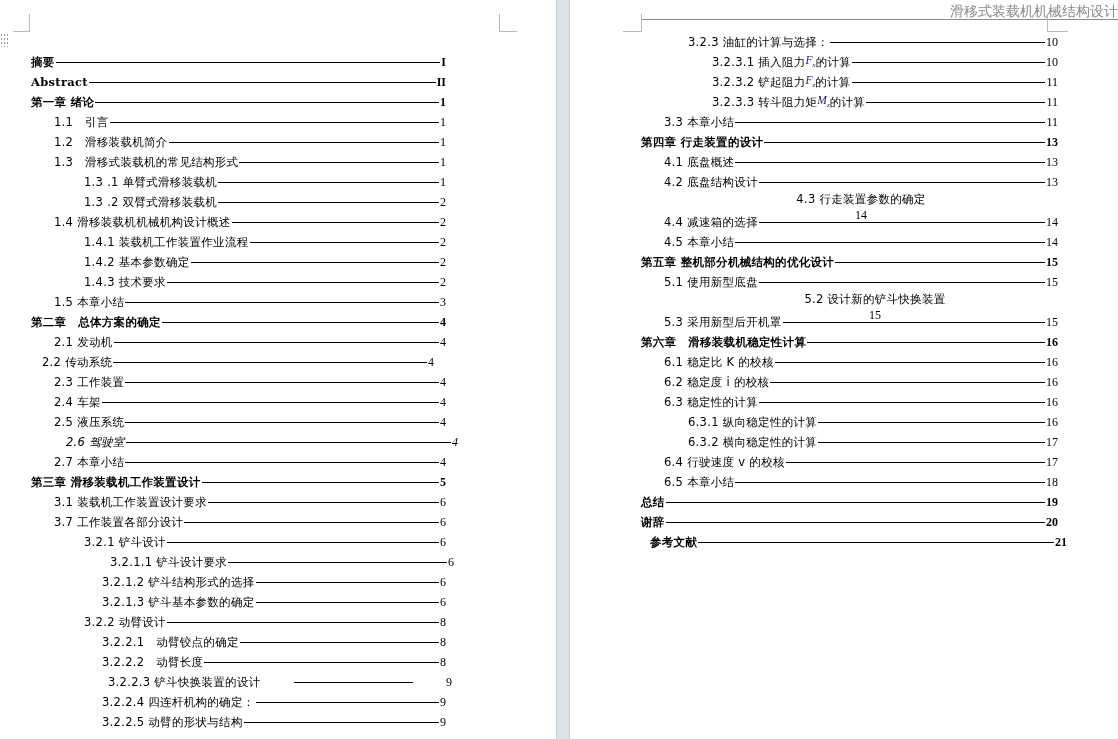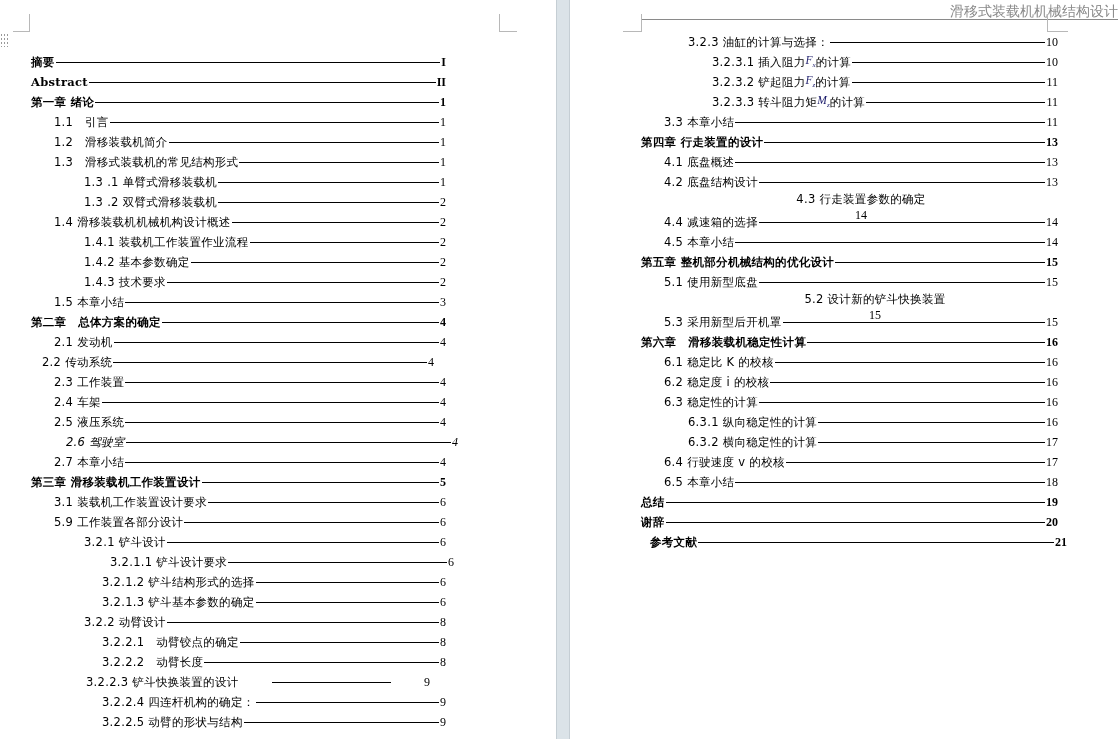--- a/index.html
+++ b/index.html
@@ -160,21 +160,21 @@
         <span class="toc-label">第三章 滑移装载机工作装置设计</span>
         <span class="toc-leader"></span>
         <span class="toc-page">5</span>
       </div>
       <div class="toc-row" style="left: 54px; width: 392px; top: 492px;">
         <span class="toc-label">3.1 装载机工作装置设计要求</span>
         <span class="toc-leader"></span>
         <span class="toc-page">6</span>
       </div>
       <div class="toc-row" style="left: 54px; width: 392px; top: 512px;">
-        <span class="toc-label">5.9 工作装置各部分设计</span>
+        <span class="toc-label">3.7 工作装置各部分设计</span>
         <span class="toc-leader"></span>
         <span class="toc-page">6</span>
       </div>
       <div class="toc-row" style="left: 84px; width: 362px; top: 532px;">
         <span class="toc-label">3.2.1 铲斗设计</span>
         <span class="toc-leader"></span>
         <span class="toc-page">6</span>
       </div>
       <div class="toc-row" style="left: 102px; width: 344px; top: 552px; margin-left: 8px;">
         <span class="toc-label">3.2.1.1 铲斗设计要求</span>
@@ -199,21 +199,21 @@
       <div class="toc-row" style="left: 102px; width: 344px; top: 632px;">
         <span class="toc-label">3.2.2.1　动臂铰点的确定</span>
         <span class="toc-leader"></span>
         <span class="toc-page">8</span>
       </div>
       <div class="toc-row" style="left: 102px; width: 344px; top: 652px;">
         <span class="toc-label">3.2.2.2　动臂长度</span>
         <span class="toc-leader"></span>
         <span class="toc-page">8</span>
       </div>
-      <div class="toc-row" style="left: 86px; width: 344px; top: 672px; gap: 32px;">
+      <div class="toc-row" style="left: 108px; width: 344px; top: 672px; gap: 32px;">
         <span class="toc-label">3.2.2.3 铲斗快换装置的设计</span>
         <span class="toc-leader"></span>
         <span class="toc-page">9</span>
       </div>
       <div class="toc-row" style="left: 102px; width: 344px; top: 692px;">
         <span class="toc-label">3.2.2.4 四连杆机构的确定：</span>
         <span class="toc-leader"></span>
         <span class="toc-page">9</span>
       </div>
       <div class="toc-row" style="left: 102px; width: 344px; top: 712px;">

